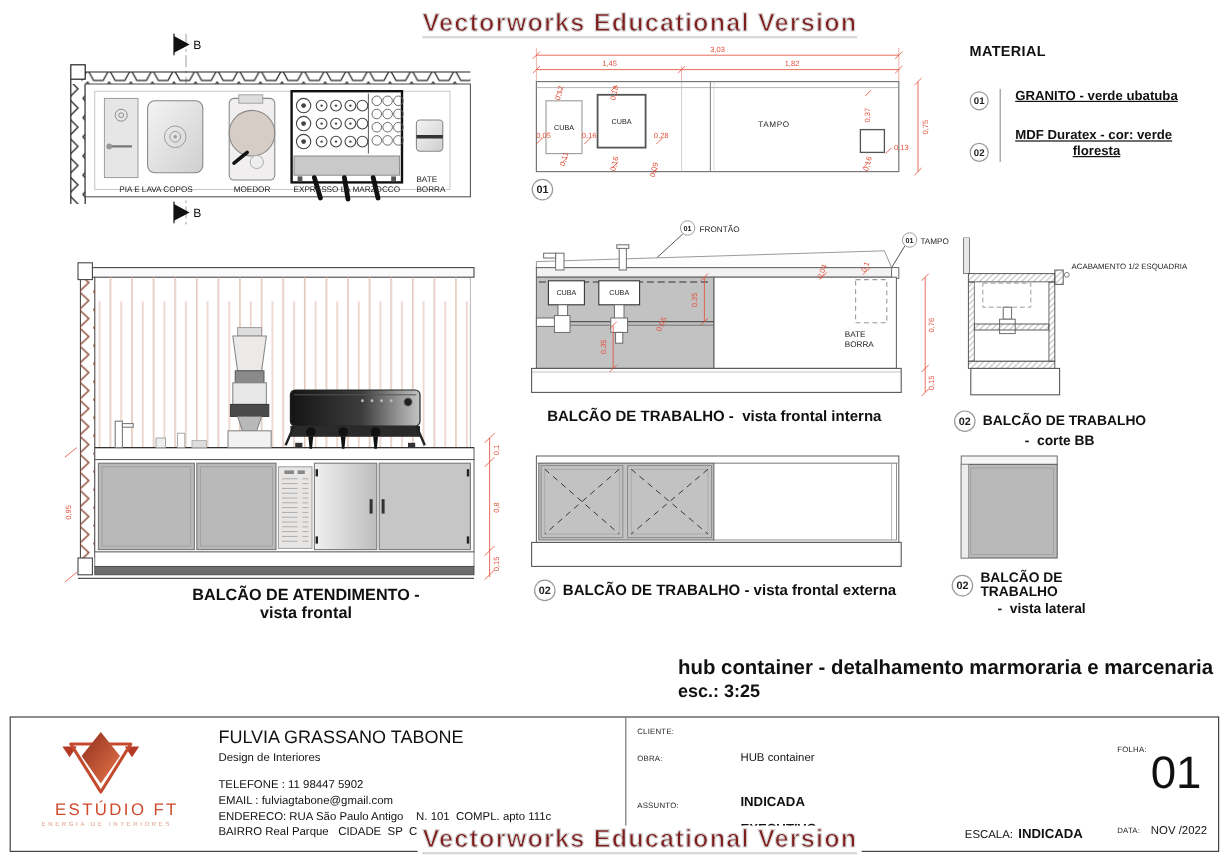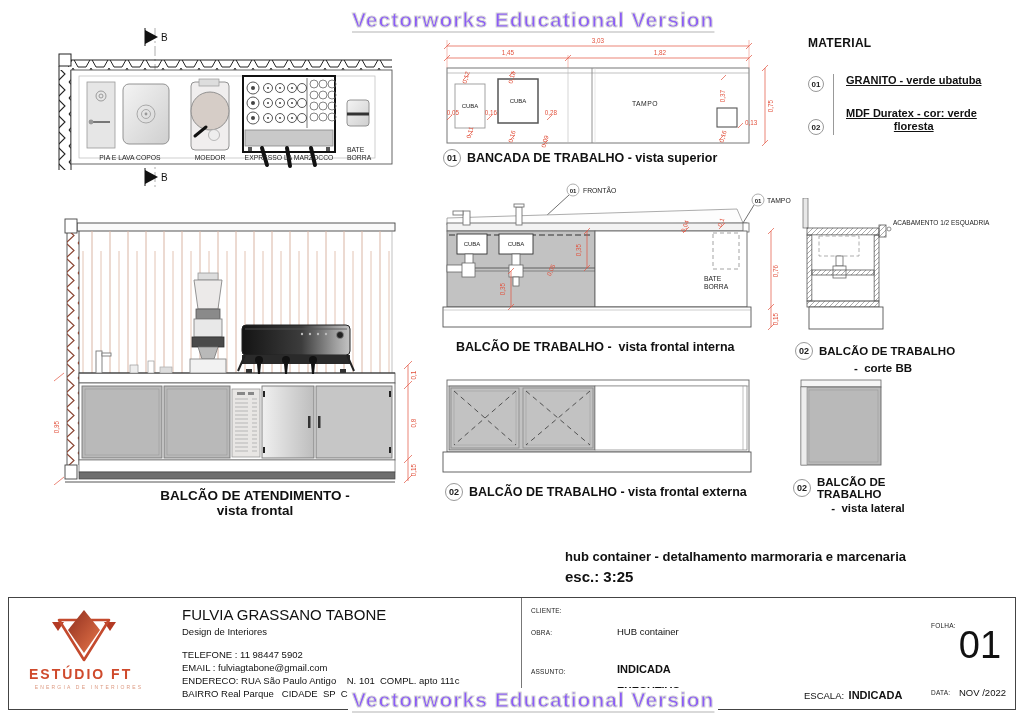--- a/index.html
+++ b/index.html
@@ -7,41 +7,41 @@
        font-family:"Liberation Sans",sans-serif;color:#111;}
   .abs{position:absolute;}
   svg{display:block;}
   svg text{font-family:"Liberation Sans",sans-serif;}
   .dim{fill:#e2523d;font-size:6.3px;}
   .lbl{fill:#222;font-size:6.8px;}
   .lbl6{fill:#222;font-size:6px;}
   .dl{stroke:#e2523d;stroke-width:0.7;fill:none;}
   .ext{stroke:#e2523d;stroke-width:0.45;fill:none;opacity:.85;}
   .wm{font-size:21px;font-weight:bold;letter-spacing:1px;white-space:nowrap;
-      color:#8b5cf6;-webkit-text-stroke:1px #d6d6d6;
+      color:#7f1d1d;-webkit-text-stroke:1px #d6d6d6;
       text-decoration:underline;text-decoration-color:#d9d9d9;text-underline-offset:4px;}
   .cnum{display:inline-flex;align-items:center;justify-content:center;flex:0 0 auto;
         width:16px;height:16px;border:1px solid #999;border-radius:50%;background:#fff;
         font-size:9px;font-weight:bold;color:#222;}
   .cnum.sm{width:14px;height:14px;font-size:8px;}
   .vtitle{font-weight:bold;color:#111;}
   .trow{display:flex;align-items:center;gap:6px;}
   .mat-title{font-weight:bold;font-size:12px;letter-spacing:.3px;}
   .mat-body{display:flex;margin-top:24px;}
   .mat-nums{display:flex;flex-direction:column;gap:27px;align-items:center;padding-top:2px;}
   .mat-texts{border-left:1px solid #999;margin-left:9px;padding-left:12px;display:flex;
              flex-direction:column;gap:20px;}
   .mat-item{font-weight:bold;font-size:11px;line-height:13px;text-decoration:underline;}
   .mat-item .c2{display:block;text-align:center;}
   .tb{left:8px;top:597px;width:1006px;height:111px;border:1px solid #444;background:#fff;}
   .tb-label{font-size:6.5px;color:#222;letter-spacing:.2px;}
   .tb-val{font-size:9.5px;}
   .tb-val-lg{font-size:11px;font-weight:bold;}
   .tb-line{font-size:9.5px;white-space:pre;}
-  .logo-name{font-weight:bold;font-size:14px;letter-spacing:2px;color:#cf4a2c;text-align:left;}
+  .logo-name{font-weight:normal;font-size:14px;letter-spacing:2px;color:#cf4a2c;text-align:right;}
   .logo-tag{font-size:5px;letter-spacing:2.2px;color:#dd9a82;text-align:center;}
 </style>
 </head>
 <body>
 
 <div class="abs wm" style="left:352px;top:8px;">Vectorworks Educational Version</div>
 
 <svg class="abs" style="left:55px;top:18px;" width="350" height="178" viewBox="0 0 350 178">
   <defs>
     <pattern id="corr" width="18" height="10" patternUnits="userSpaceOnUse">
@@ -205,21 +205,20 @@
     <text class="dim" transform="rotate(-75 37 105)" x="37" y="105" text-anchor="middle">0,11</text>
     <text class="dim" transform="rotate(-75 79 109)" x="79" y="109" text-anchor="middle">0,16</text>
     <text class="dim" transform="rotate(-75 112 114)" x="112" y="114" text-anchor="middle">0,09</text>
     <text class="dim" transform="rotate(-90 290 68)" x="290" y="68" text-anchor="middle">0,37</text>
     <text class="dim" x="310" y="97">0,13</text>
     <text class="dim" transform="rotate(-75 290 109)" x="290" y="109" text-anchor="middle">0,16</text>
   </g>
 </svg>
 <div class="abs trow" style="left:443px;top:149px;">
   <span class="cnum">01</span>
-  <span class="vtitle t12" style="font-size:12.5px">BANCADA DE TRABALHO - vista superior</span>
 </div>
 
 <div class="abs" style="left:808px;top:36px;width:205px;">
   <div class="mat-title">MATERIAL</div>
   <div class="mat-body">
     <div class="mat-nums">
       <span class="cnum sm">01</span>
       <span class="cnum sm">02</span>
     </div>
     <div class="mat-texts">
@@ -483,21 +482,21 @@
 </svg>
 <div class="abs" style="left:793px;top:476px;width:150px;">
   <div class="trow">
     <span class="cnum">02</span>
     <span class="vtitle" style="font-size:11.5px">BALCÃO DE TRABALHO</span>
   </div>
   <div class="vtitle" style="font-size:11.5px;text-align:center;margin-top:2px;white-space:pre;">-  vista lateral</div>
 </div>
 
 <div class="abs" style="left:565px;top:547px;line-height:20px;">
-  <div class="vtitle" style="font-size:13px">hub container - detalhamento marmoraria e marcenaria</div>
+  <div class="vtitle" style="font-size:17px">hub container - detalhamento marmoraria e marcenaria</div>
   <div class="vtitle" style="font-size:15px">esc.: 3:25</div>
 </div>
 
 <div class="abs tb">
   <svg class="abs" style="left:25px;top:10px;" width="110" height="58" viewBox="0 0 110 58">
     <defs>
       <linearGradient id="gradL" x1="0" y1="0" x2="1" y2="1">
         <stop offset="0" stop-color="#8f2f1f"></stop>
           <stop offset="1" stop-color="#e8764a"></stop>
       </linearGradient>

